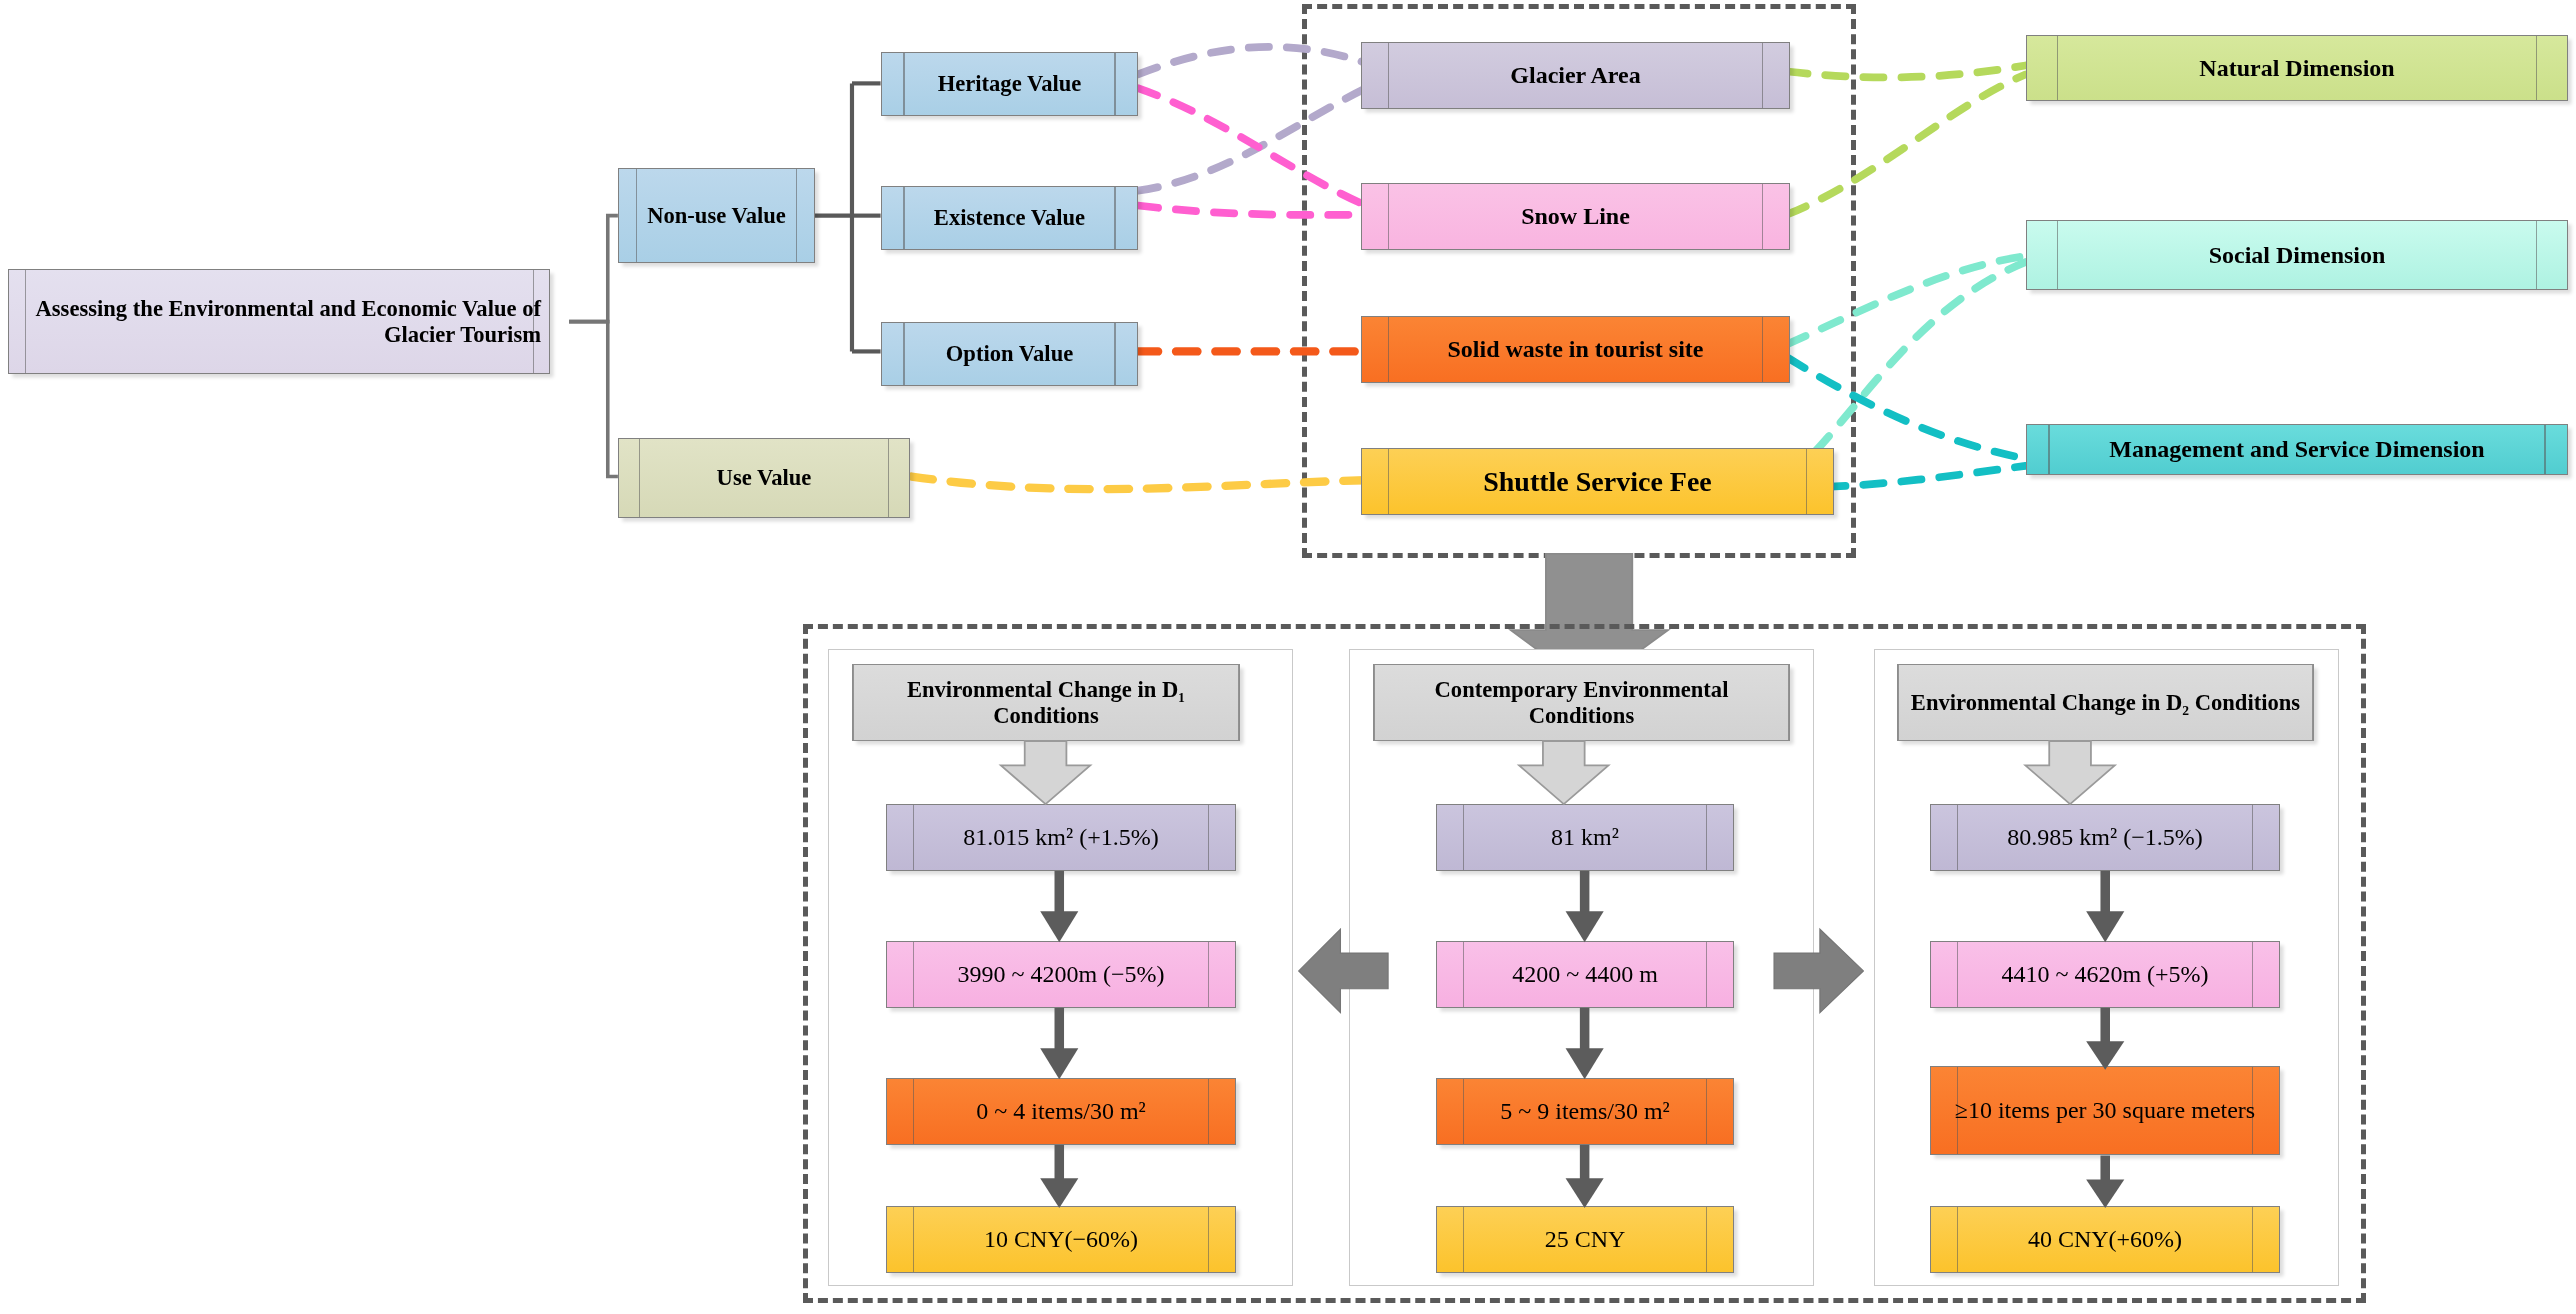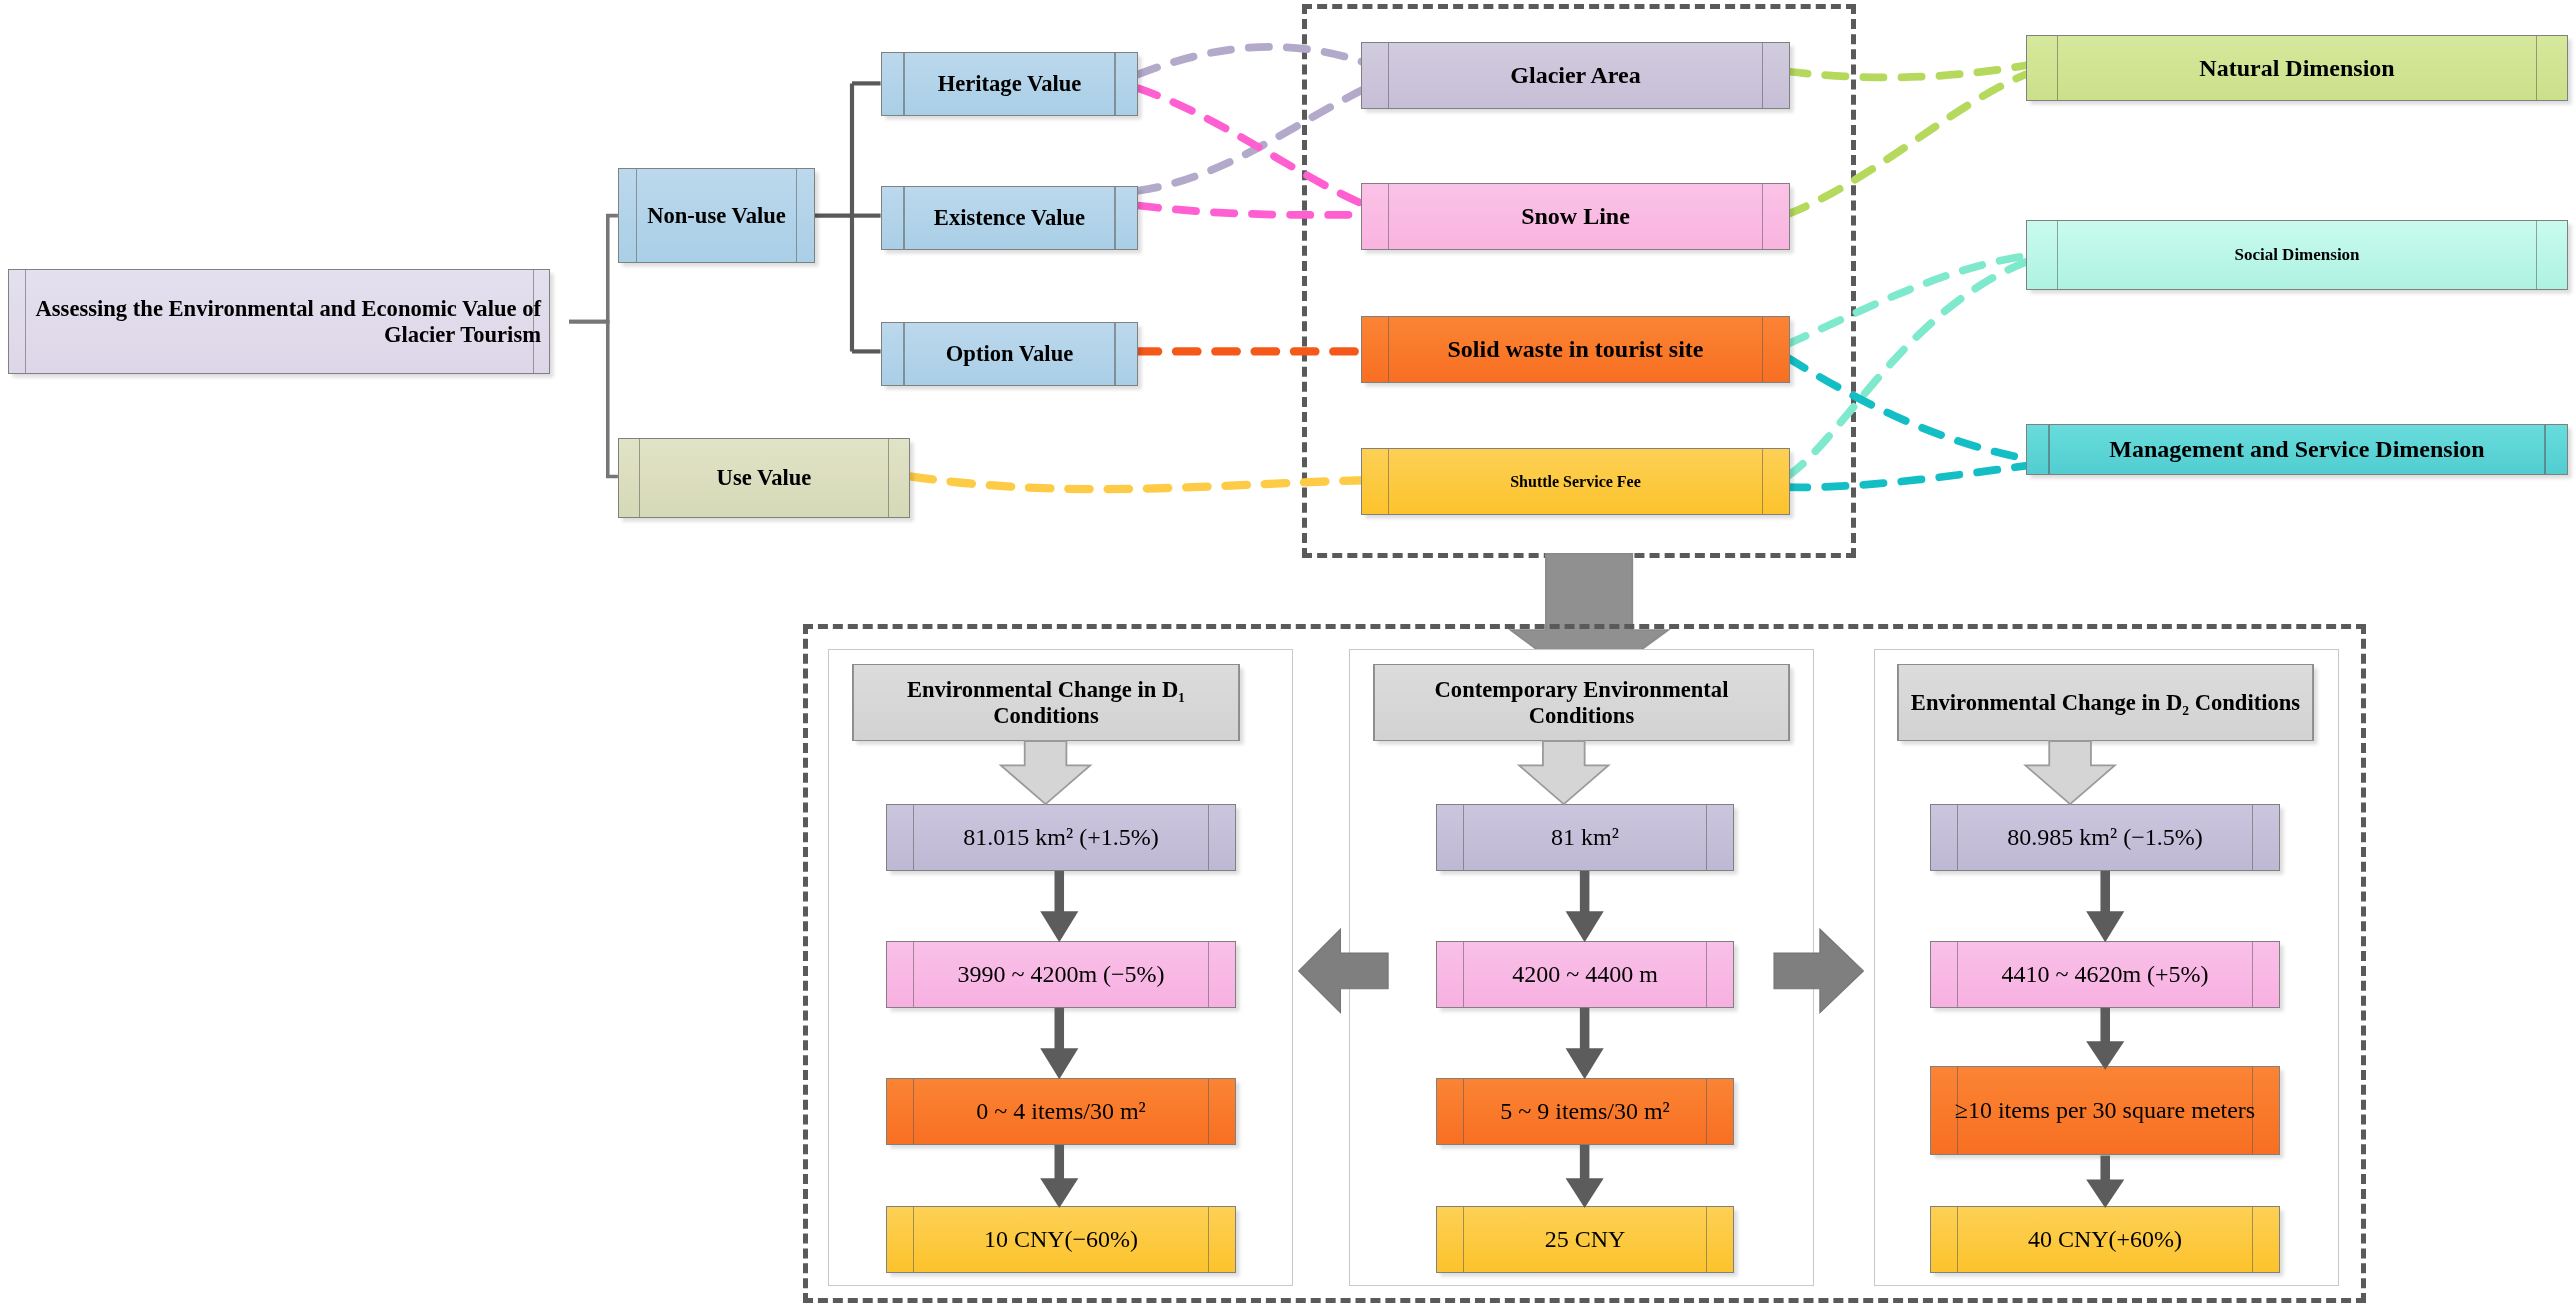--- a/index.html
+++ b/index.html
@@ -108,28 +108,28 @@
 
   <div class="box c-purple bold" style="left:1361px;top:42px;width:429px;height:67px;font-size:24px;--gutL:26px;--gutR:26px;">
     <span class="lbl">Glacier Area</span>
   </div>
   <div class="box c-pink bold" style="left:1361px;top:183px;width:429px;height:67px;font-size:24px;--gutL:26px;--gutR:26px;">
     <span class="lbl">Snow Line</span>
   </div>
   <div class="box c-orange bold" style="left:1361px;top:316px;width:429px;height:67px;font-size:24px;--gutL:26px;--gutR:26px;">
     <span class="lbl">Solid waste in tourist site</span>
   </div>
-  <div class="box c-yellow bold" style="left:1361px;top:448px;width:429px;height:67px;font-size:16px;--gutL:26px;--gutR:26px;">
+  <div class="box c-yellow bold" style="left:1361px;top:448px;width:473px;height:67px;font-size:28px;--gutL:26px;--gutR:26px;">
     <span class="lbl">Shuttle Service Fee</span>
   </div>
 
   <div class="box c-natural bold" style="left:2026px;top:35px;width:542px;height:66px;font-size:24px;--gutL:30px;--gutR:30px;">
     <span class="lbl">Natural Dimension</span>
   </div>
-  <div class="box c-social bold" style="left:2026px;top:220px;width:542px;height:70px;font-size:17px;--gutL:30px;--gutR:30px;">
+  <div class="box c-social bold" style="left:2026px;top:220px;width:542px;height:70px;font-size:24px;--gutL:30px;--gutR:30px;">
     <span class="lbl">Social Dimension</span>
   </div>
   <div class="box c-mgmt bold" style="left:2026px;top:424px;width:542px;height:51px;font-size:24px;--gutL:21.4px;--gutR:21.4px;">
     <span class="lbl">Management and Service Dimension</span>
   </div>
 
   <svg class="layer" viewBox="0 0 4324 2206" width="2576" height="1314">
     <polygon points="2595,930 2740,930 2740,1058 2800,1058 2667,1155 2536,1058 2595,1058" fill="#909090" stroke="#8a8a8a" stroke-width="3"></polygon>
   </svg>
 

